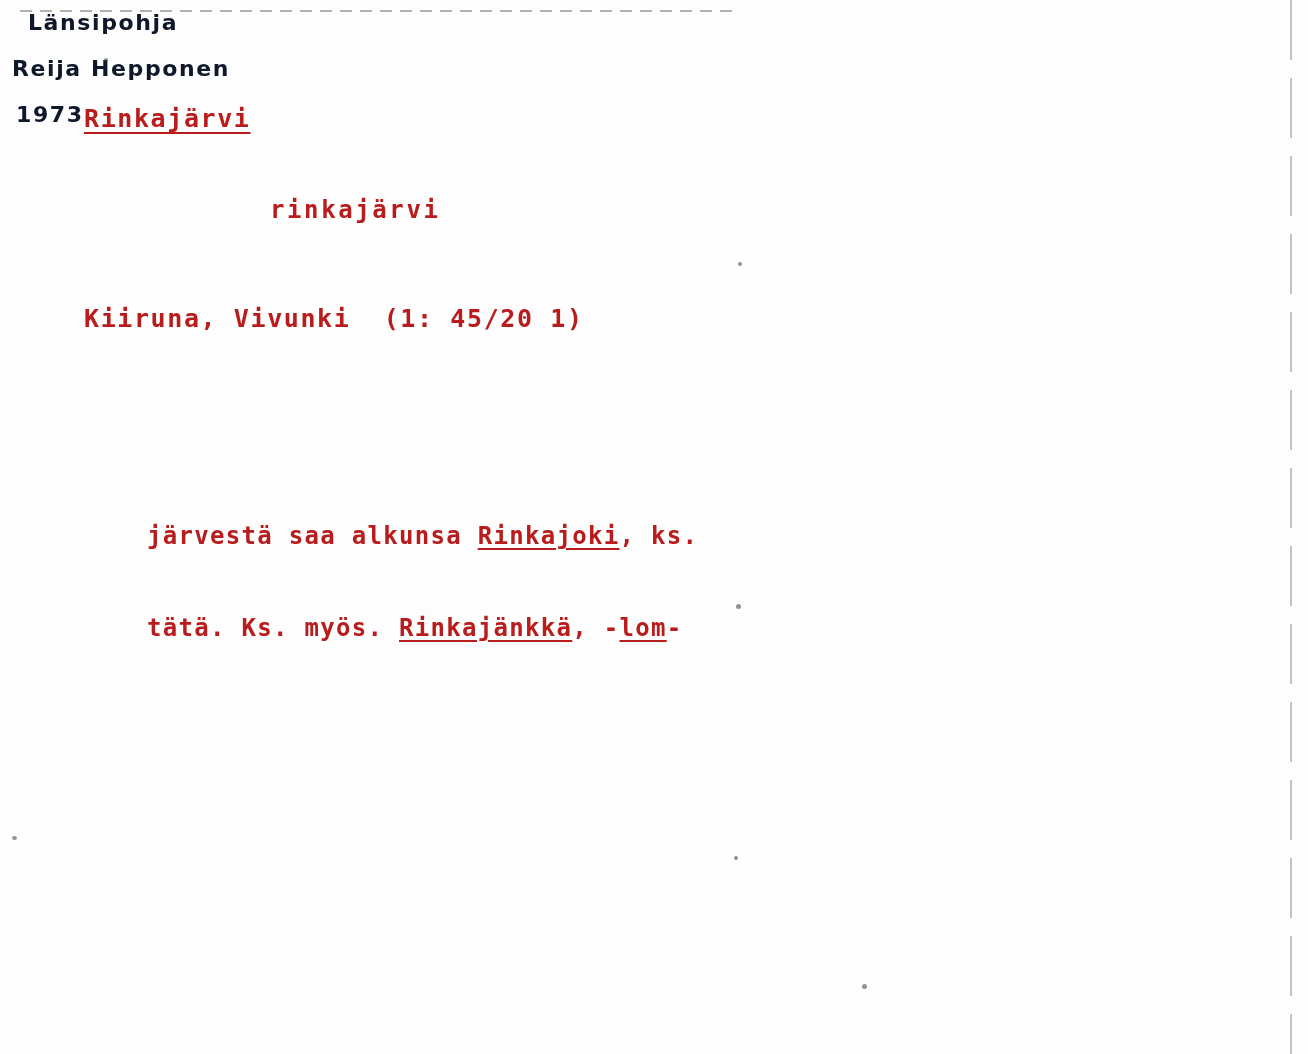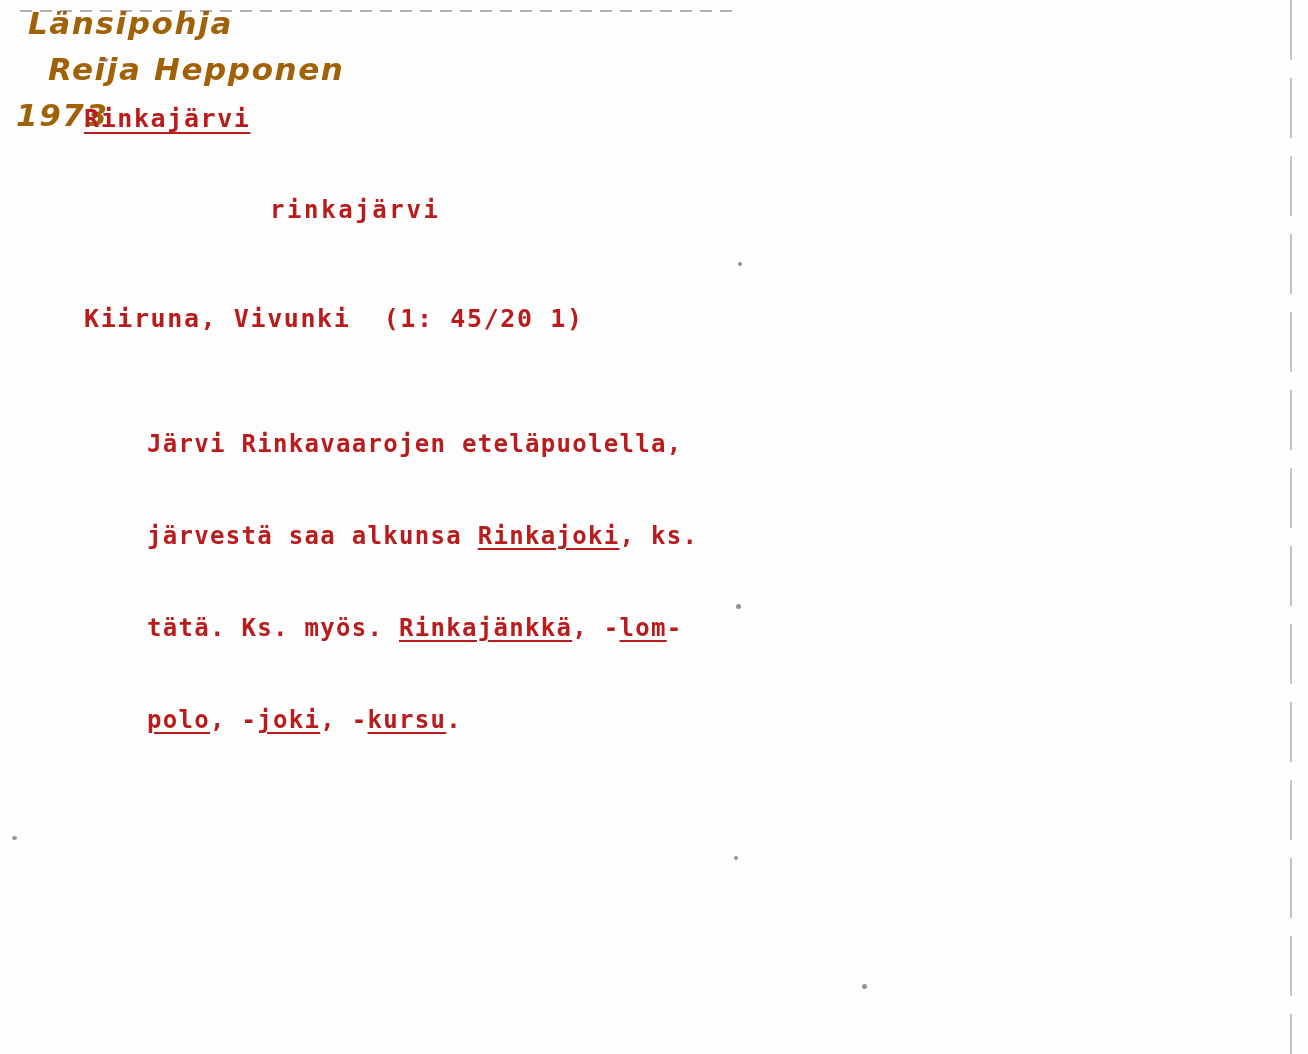--- a/index.html
+++ b/index.html
@@ -93,32 +93,31 @@
   }
   #body u {
     text-decoration: underline;
     text-underline-offset: 4px;
     text-decoration-thickness: 2px;
   }
 
   #signature {
     left: 210px;
     top: 700px;
-    font-size: 31px;
+    font-size: 22px;
     line-height: 46px;
     font-weight: 700;
     letter-spacing: 1.6px;
     font-family: "DejaVu Sans", sans-serif;
-    color: #a16207;
-    font-style: italic;
+    color: #0f172a;
   }
   .sig-line { display: block; white-space: pre; }
   .sig-indent-1 { padding-left: 28px; }
   .sig-indent-2 { padding-left: 48px; }
-  .sig-indent-3 { padding-left: 0px; margin-left: 48px; }
+  .sig-indent-3 { padding-left: 12px; }
   .sig-indent-4 { padding-left: 16px; }
 </style>
 </head>
 <body>
 
 <div id="card">
 
   <div class="edge-top"></div>
   <div class="edge-right"></div>
 
@@ -129,24 +128,23 @@
   <div class="speck" style="left:862px; top:984px; width:5px; height:5px;"></div>
   <div class="speck" style="left:12px; top:836px; width:5px; height:4px;"></div>
 
   <div class="tw" id="headword">Rinkajärvi</div>
 
   <div class="tw" id="pronunciation">rinkajärvi</div>
 
   <div class="tw" id="locality">Kiiruna, Vivunki  (1: 45/20 1)</div>
 
   <div class="tw" id="body">
-    <span class="body-line">Järvi Rinkavaarojen eteläpuolella,</span><br>
+    <br>
     <span class="body-line">järvestä saa alkunsa <u>Rinkajoki</u>, ks.</span><br>
     <span class="body-line">tätä. Ks. myös. <u>Rinkajänkkä</u>, -<u>lom</u>-</span><br>
-    <span class="body-line"><u>polo</u>, -<u>joki</u>, -<u>kursu</u>.</span>
   </div>
 
   <div id="signature">
     <span class="sig-line sig-indent-1">Länsipohja</span>
     <span class="sig-line sig-indent-3">Reija Hepponen</span>
     <span class="sig-line sig-indent-4">1973</span>
   </div>
 
 </div>
 

